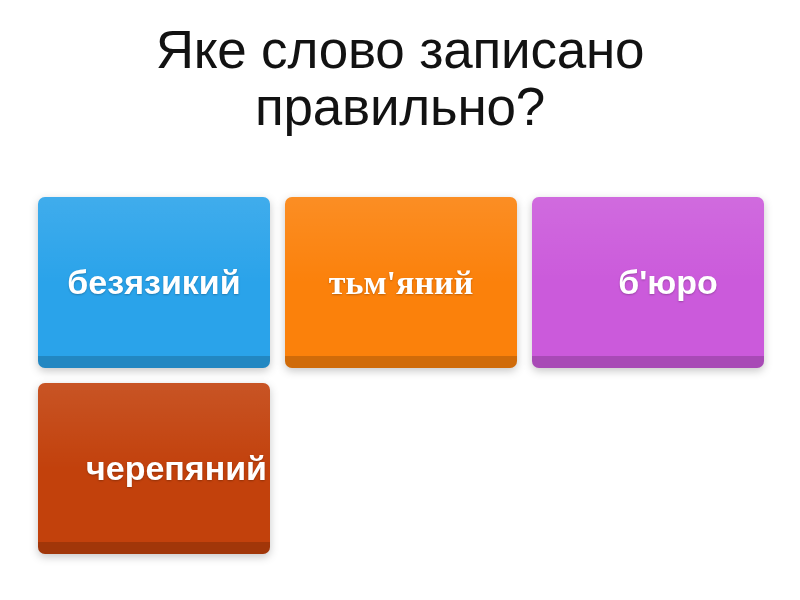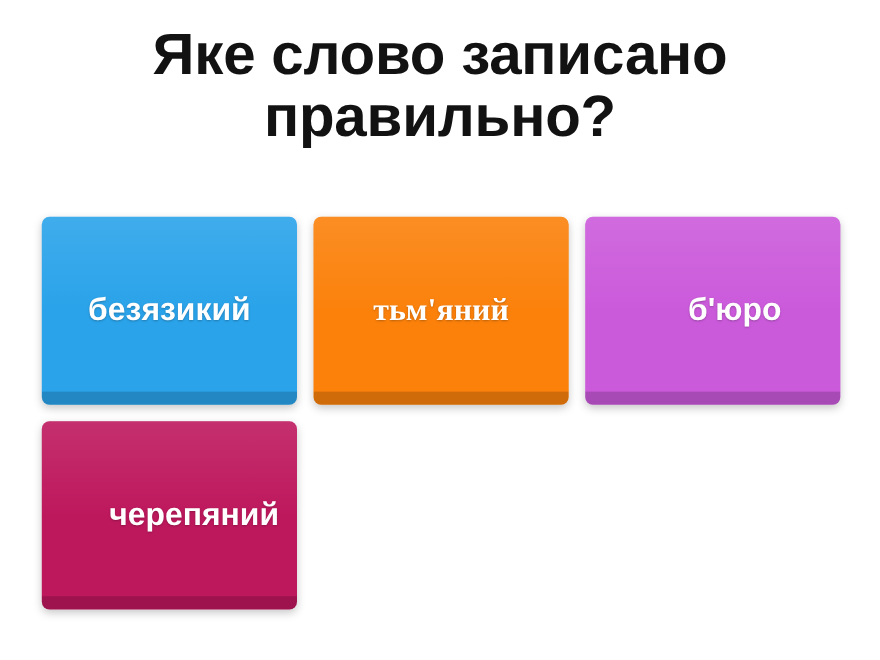--- a/index.html
+++ b/index.html
@@ -27,21 +27,21 @@
   
   .question-area {
     width: 740px;
     margin-top: 22px;
     text-align: center;
   }
   .question-text {
     font-family: "Liberation Sans", sans-serif;
     font-size: 53px;
     line-height: 1.07;
-    font-weight: 700;
+    font-weight: 400;
     color: #121212;
     letter-spacing: -0.2px;
     white-space: pre-line;
   }
 
   
   .answers-grid {
     position: absolute;
     left: 38px;
     top: 197px;
@@ -86,21 +86,21 @@
     top: 0;
     height: 50%;
     background: linear-gradient(to bottom, rgba(255,255,255,0.10), rgba(255,255,255,0));
     pointer-events: none;
   }
 
   .answer-label {
     position: relative;
     z-index: 2;
     font-family: "Liberation Sans", sans-serif;
-    font-size: 29px;
+    font-size: 34px;
     font-weight: 700;
     color: #ffffff;
     text-align: center;
     line-height: 1.1;
     padding: 0 8px;
     text-shadow: 0 1px 2px rgba(0,0,0,0.25);
     user-select: none;
   }
 </style>
 </head>
@@ -122,18 +122,18 @@
 
     <div class="answer-tile" style="background-color: rgb(251, 129, 11);">
       <span class="answer-label" style="color: rgb(255, 255, 255); font-family: Liberation Serif, serif;">тьм'яний</span>
     </div>
 
 
     <div class="answer-tile" style="background-color: rgb(203, 90, 219); padding-left: 40px;">
       <span class="answer-label" style="color: rgb(255, 255, 255);">б'юро</span>
     </div>
 
-    <div class="answer-tile" style="background-color: #be185d; padding-left: 45px;">
+    <div class="answer-tile" style="background-color: #c2410c; padding-left: 45px;">
       <span class="answer-label" style="color: rgb(255, 255, 255);">черепяний</span>
     </div>
 
   </div>
 </div>
 
 </body></html>

